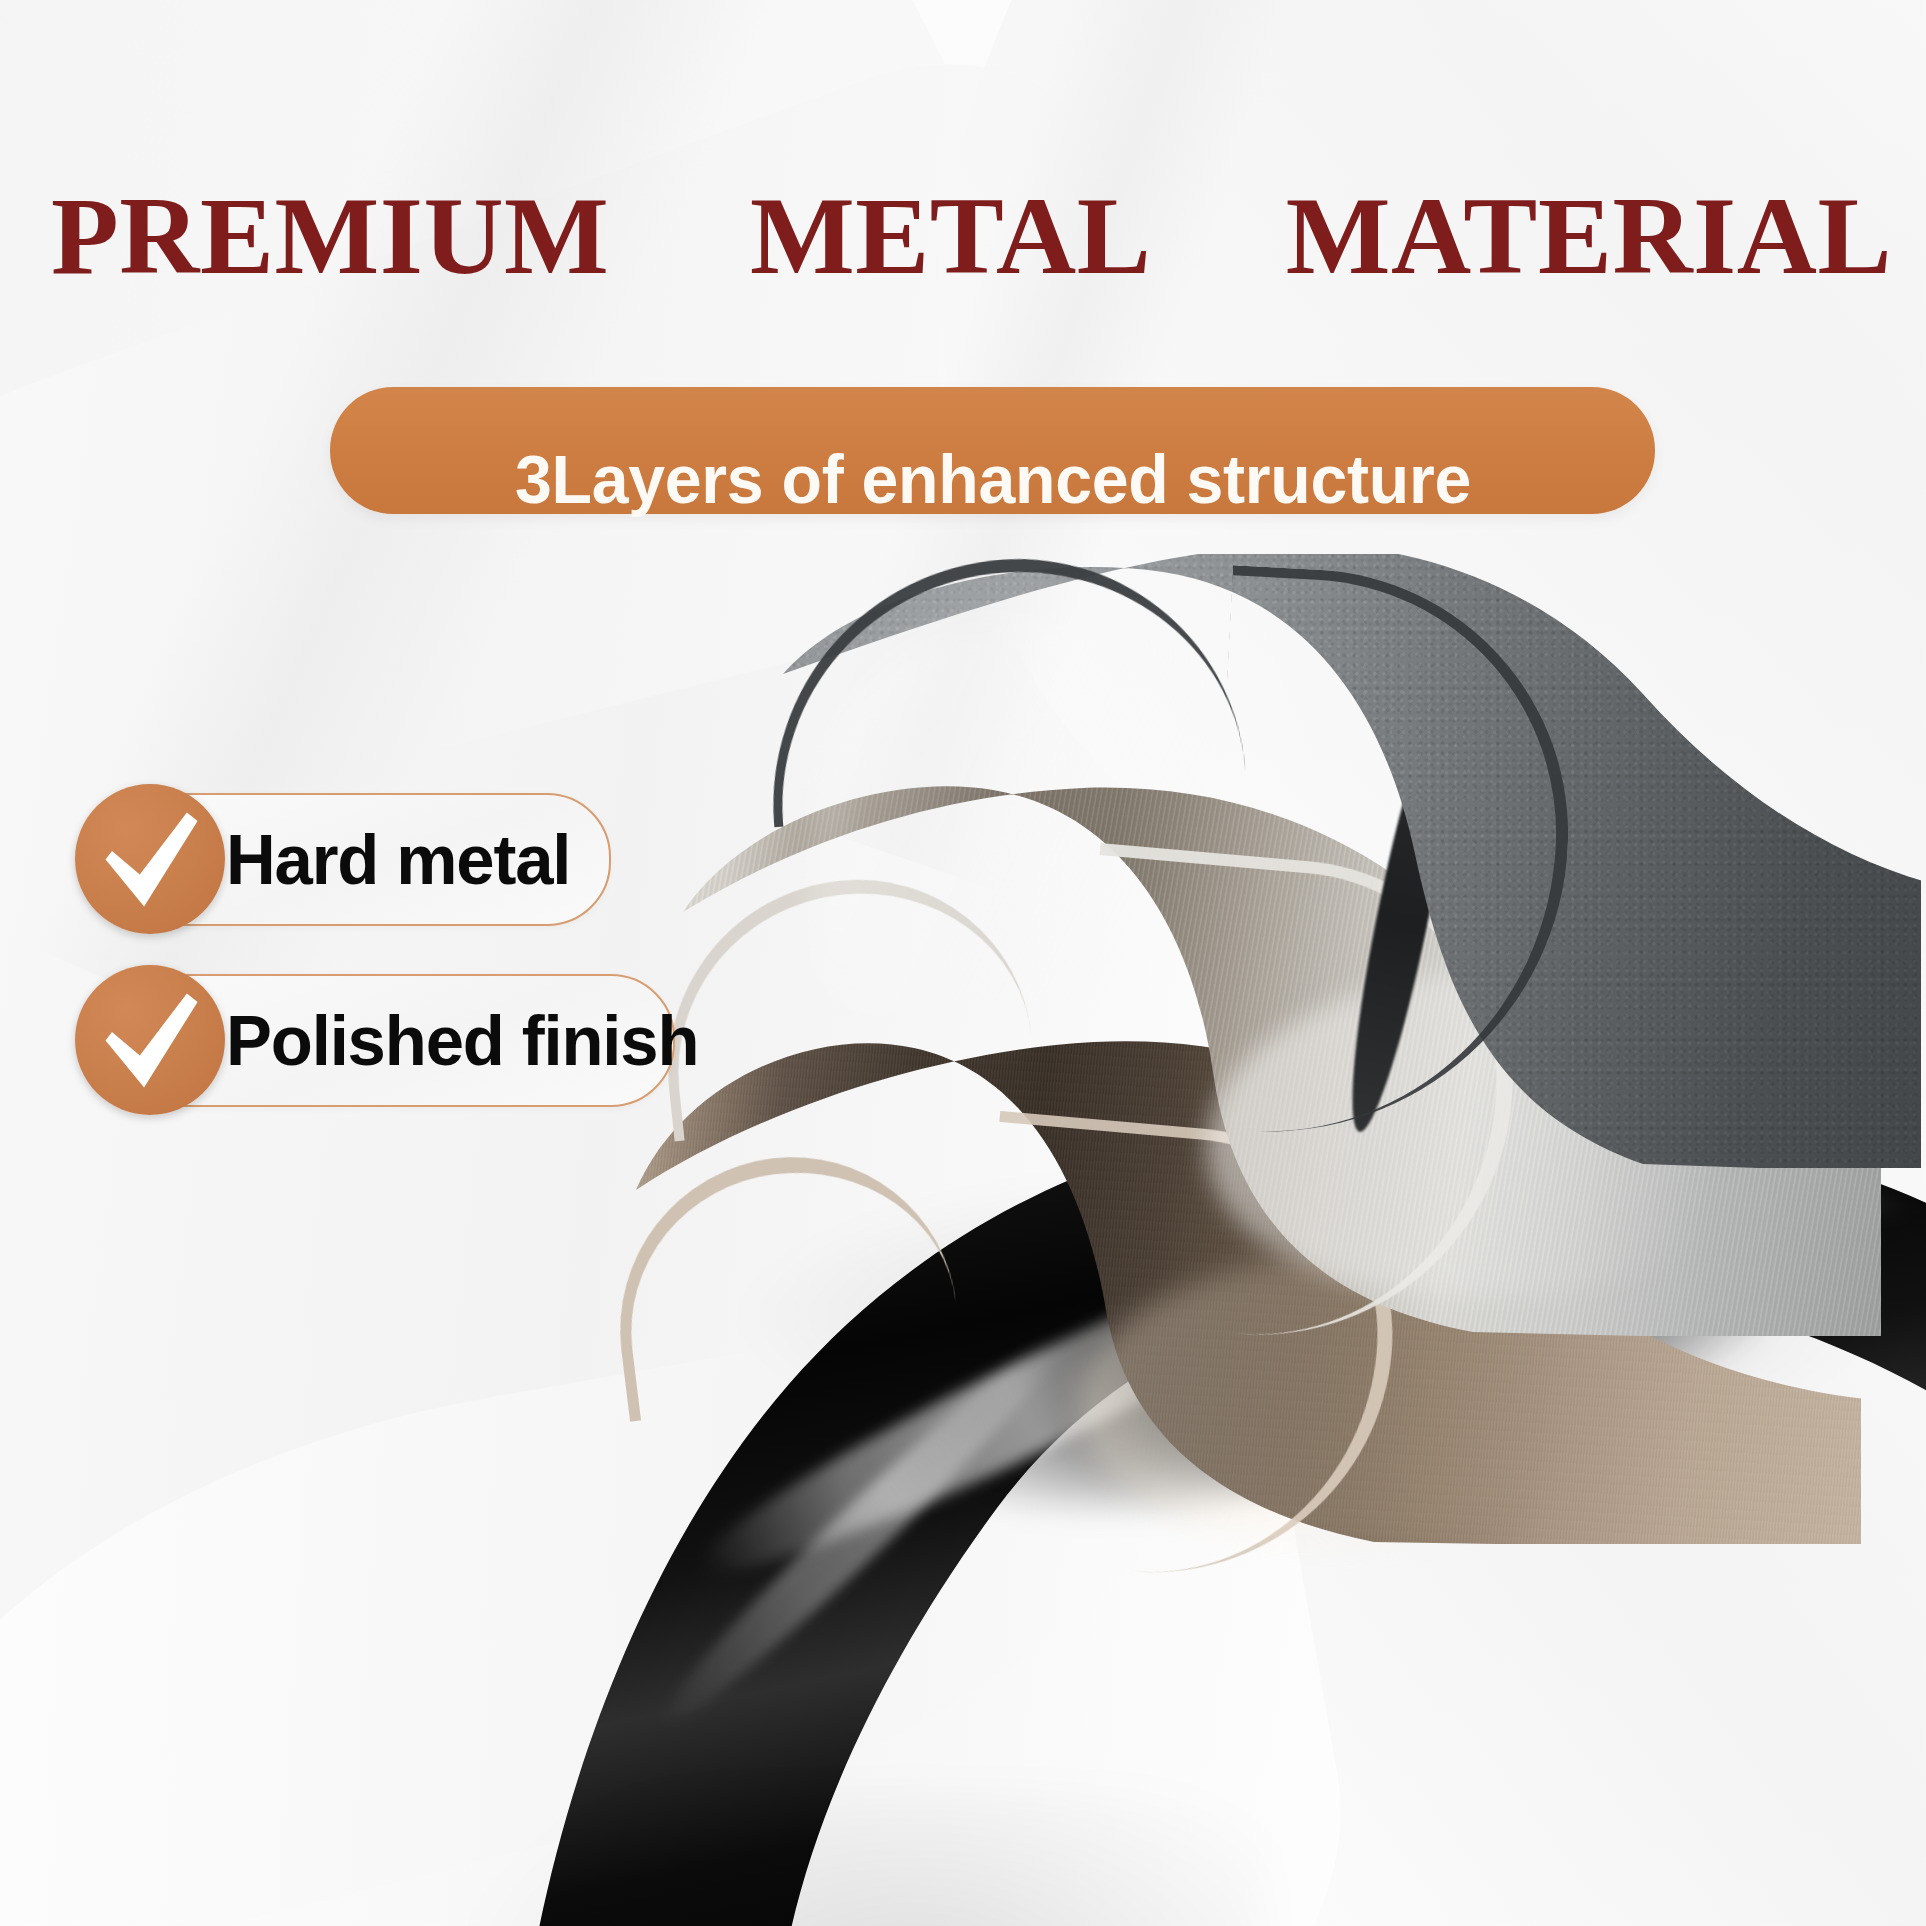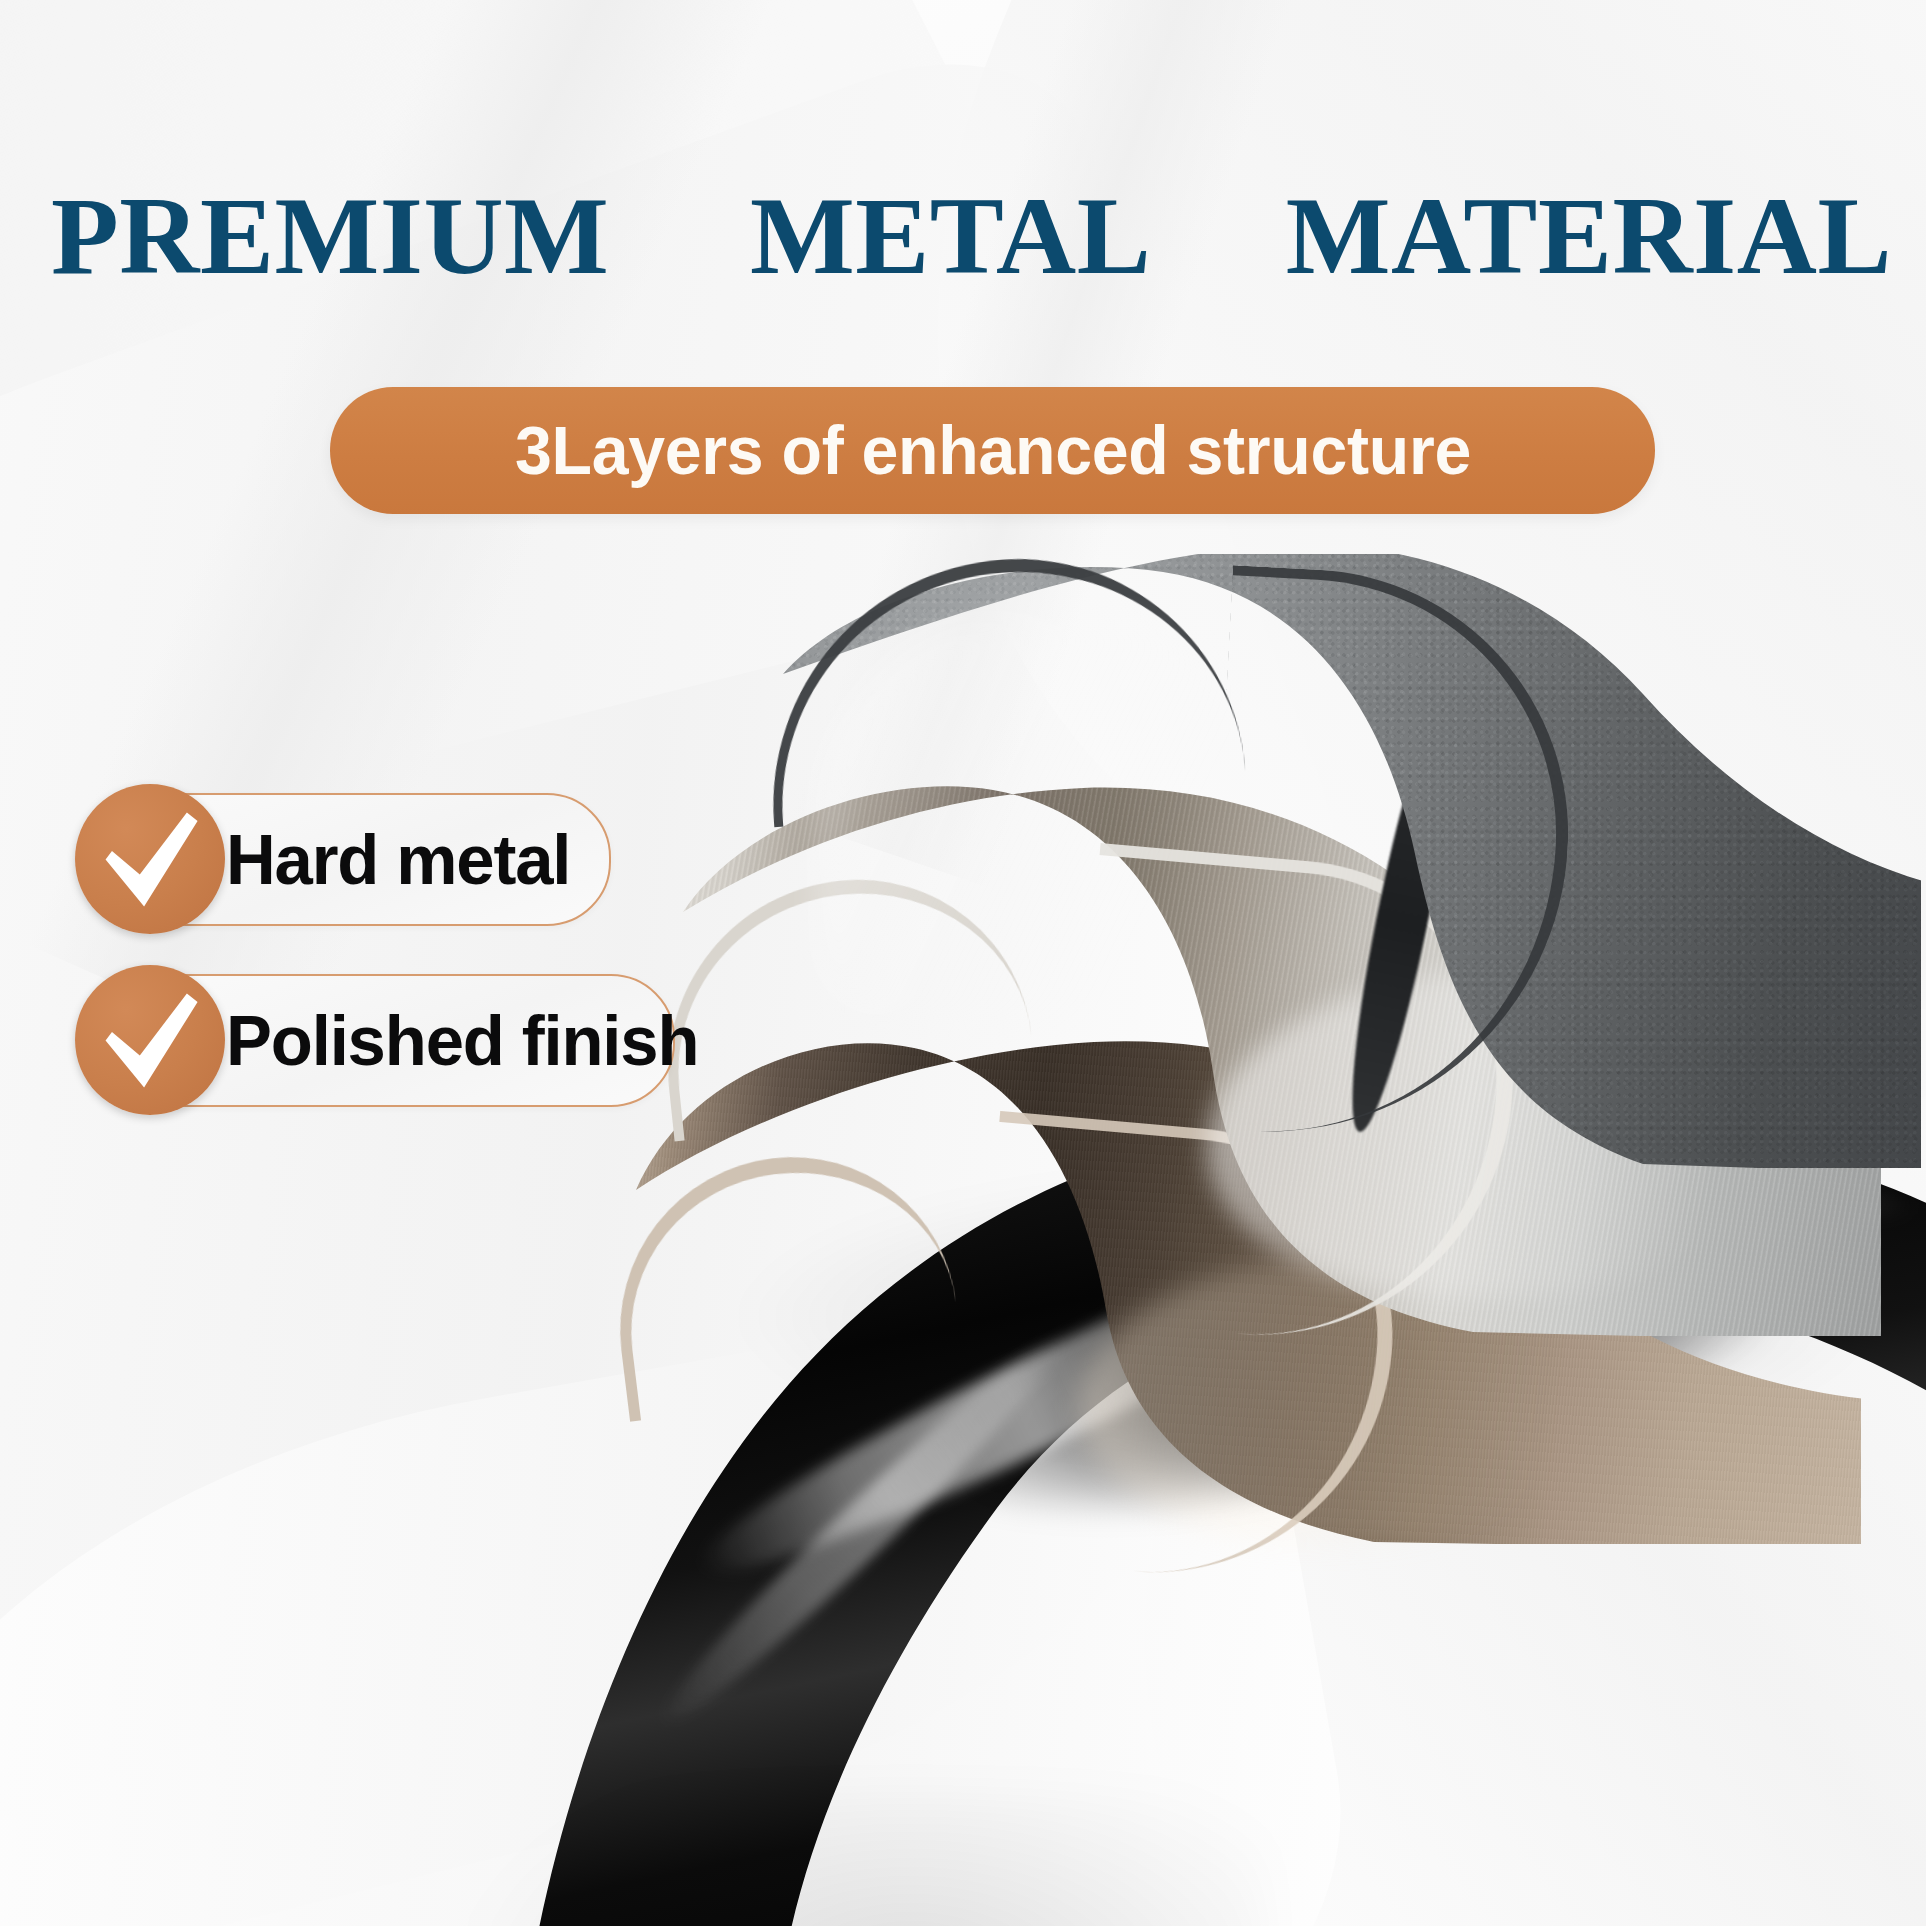--- a/index.html
+++ b/index.html
@@ -79,40 +79,40 @@
     opacity:.8;
   }
 
   
   #headline{
     position:absolute;left:51px;top:107px;width:1841px;height:109px;
     font-family:"Liberation Serif", serif;
     font-weight:700;
     font-size:111px;
     line-height:109px;
-    color:#0c4a6e;
+    color:#7f1d1d;
     letter-spacing:0.5px;
     white-space:nowrap;
     transform:scaleX(1.0);
     transform-origin:left center;
   }
   #headline-inner{
     display:block;
     width:100%;
     text-align:justify;
     text-align-last:justify;
   }
 
   
   #banner{
     position:absolute;left:330px;top:387px;width:1325px;height:127px;
     background:linear-gradient(180deg,#d2854a 0%,#cd7d42 55%,#c9783d 100%);
     border-radius:63px;
     box-shadow:0 5px 14px rgba(0,0,0,.055);
-    display:flex;align-items:center;justify-content:center;
+    display:flex;align-items:flex-end;justify-content:center;
   }
   #banner-text{
     color:#fdfaf5;
     font-weight:700;
     font-size:69px;
     line-height:69px;
     letter-spacing:-0.3px;
     white-space:nowrap;
     transform:scaleX(.96);
   }

